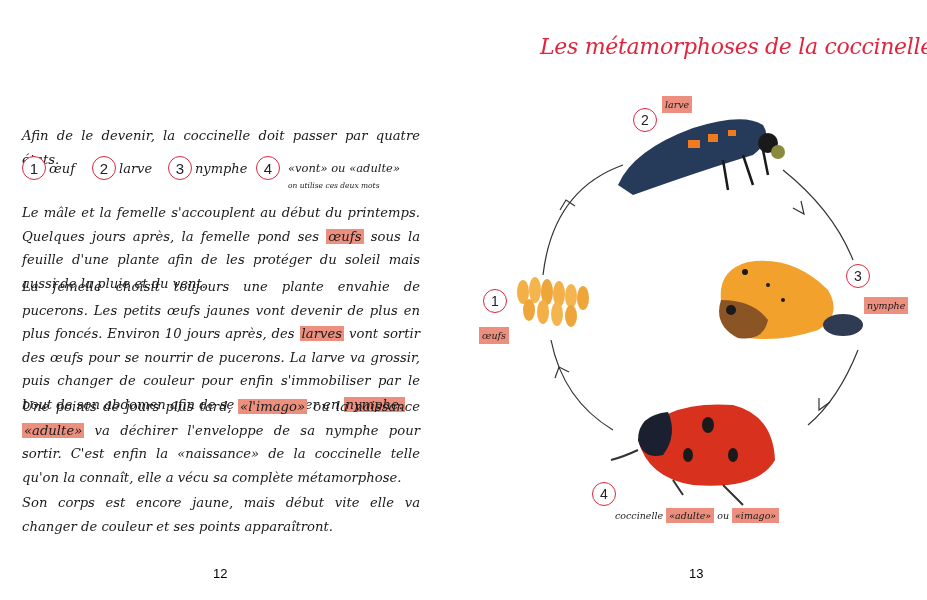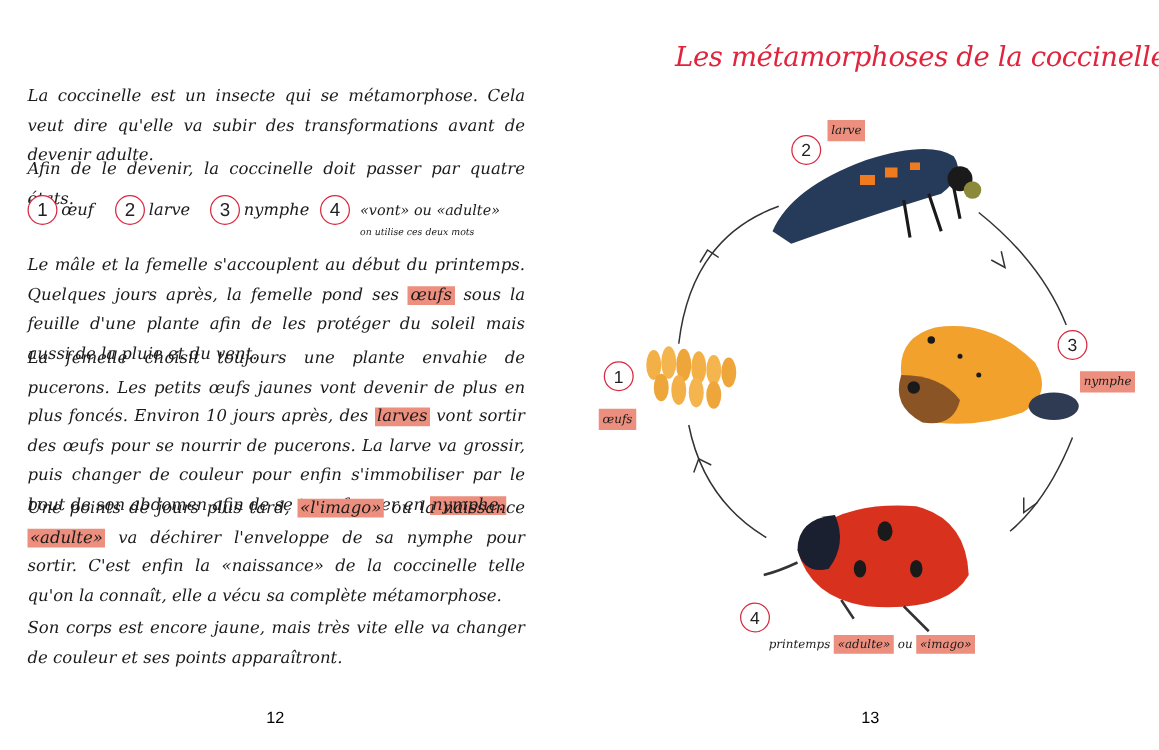--- a/index.html
+++ b/index.html
@@ -53,23 +53,20 @@
   .caption4 {
     position: absolute; left: 152px; top: 507px; font-family: "DejaVu Serif", serif; font-style: italic;
     font-size: 9.5px; white-space: nowrap; line-height: 18px;
   }
   .caption4 .hl { padding: 2px 3px; }
 </style>
 </head>
 <body>
 
 <div class="page page-left">
-  <div class="para" style="top:66px;">
-    <span>La coccinelle est un insecte qui se métamorphose. Cela veut dire qu'elle va subir des transformations avant de devenir adulte.</span>
-  </div>
   <div class="para" style="top:124px;">
     <span>Afin de le devenir, la coccinelle doit passer par quatre états.</span>
   </div>
 
   <div class="stages">
     <div class="stage" style="left:0;">
       <div class="circle">1</div>
       <span class="stage-label">œuf</span>
     </div>
     <div class="stage" style="left:70px;">
@@ -93,21 +90,21 @@
 
   <div class="para" style="top:275px;">
     <span>La femelle choisit toujours une plante envahie de pucerons. Les petits œufs jaunes vont devenir de plus en plus foncés. Environ 10 jours après, des </span><span class="hl">larves</span><span> vont sortir des œufs pour se nourrir de pucerons. La larve va grossir, puis changer de couleur pour enfin s'immobiliser par le bout de son abdomen afin de se transformer en </span><span class="hl">nymphe.</span>
   </div>
 
   <div class="para" style="top:395px;">
     <span>Une points de jours plus tard, </span><span class="hl">«l'imago»</span><span> ou la naissance </span><span class="hl">«adulte»</span><span> va déchirer l'enveloppe de sa nymphe pour sortir. C'est enfin la «naissance» de la coccinelle telle qu'on la connaît, elle a vécu sa complète métamorphose.</span>
   </div>
 
   <div class="para" style="top:491px;">
-    <span>Son corps est encore jaune, mais très vite elle va changer de couleur et ses points apparaîtront.</span>
+    <span>Son corps est encore jaune, mais début vite elle va changer de couleur et ses points apparaîtront.</span>
   </div>
 
   <div class="page-num" style="left:213px;">12</div>
 </div>
 
 <div class="page page-right">
   <div class="title">Les métamorphoses de la coccinelle</div>
 
   <svg class="diagram" viewBox="0 0 464 600">
 
@@ -169,17 +166,17 @@
   <div class="tag" style="left:16px;top:327px;">œufs</div>
 
   <div class="num-circle" style="left:170px;top:108px;">2</div>
   <div class="tag" style="left:199px;top:96px;">larve</div>
 
   <div class="num-circle" style="left:383px;top:264px;">3</div>
   <div class="tag" style="left:401px;top:297px;">nymphe</div>
 
   <div class="num-circle" style="left:129px;top:482px;">4</div>
   <div class="caption4">
-    <span>printemps </span><span class="hl">«adulte»</span><span> ou </span><span class="hl">«imago»</span>
+    <span>coccinelle </span><span class="hl">«adulte»</span><span> ou </span><span class="hl">«imago»</span>
   </div>
 
   <div class="page-num" style="left:226px;">13</div>
 </div>
 
 </body></html>

